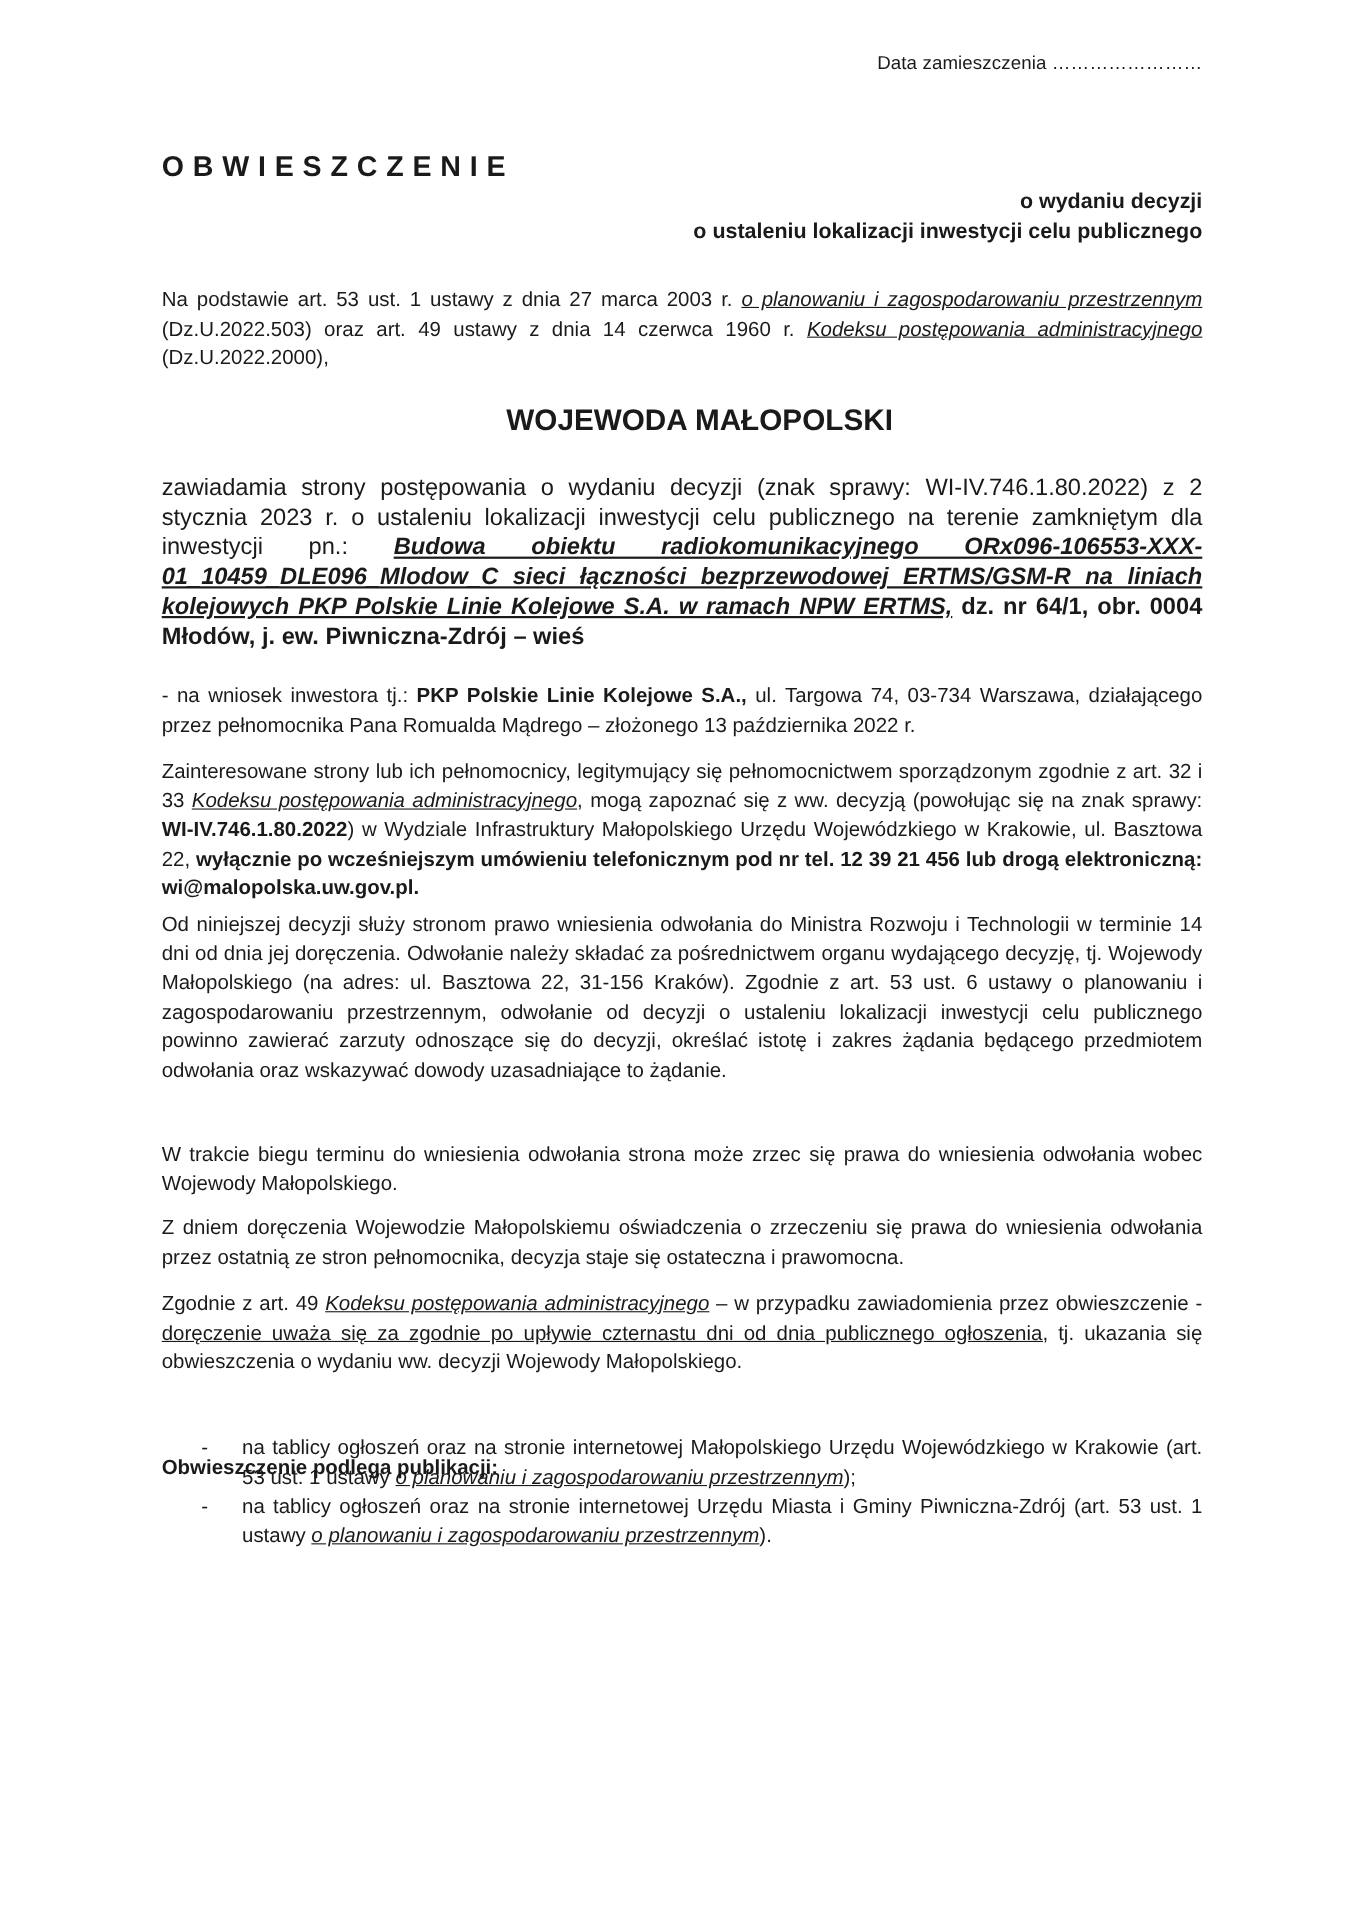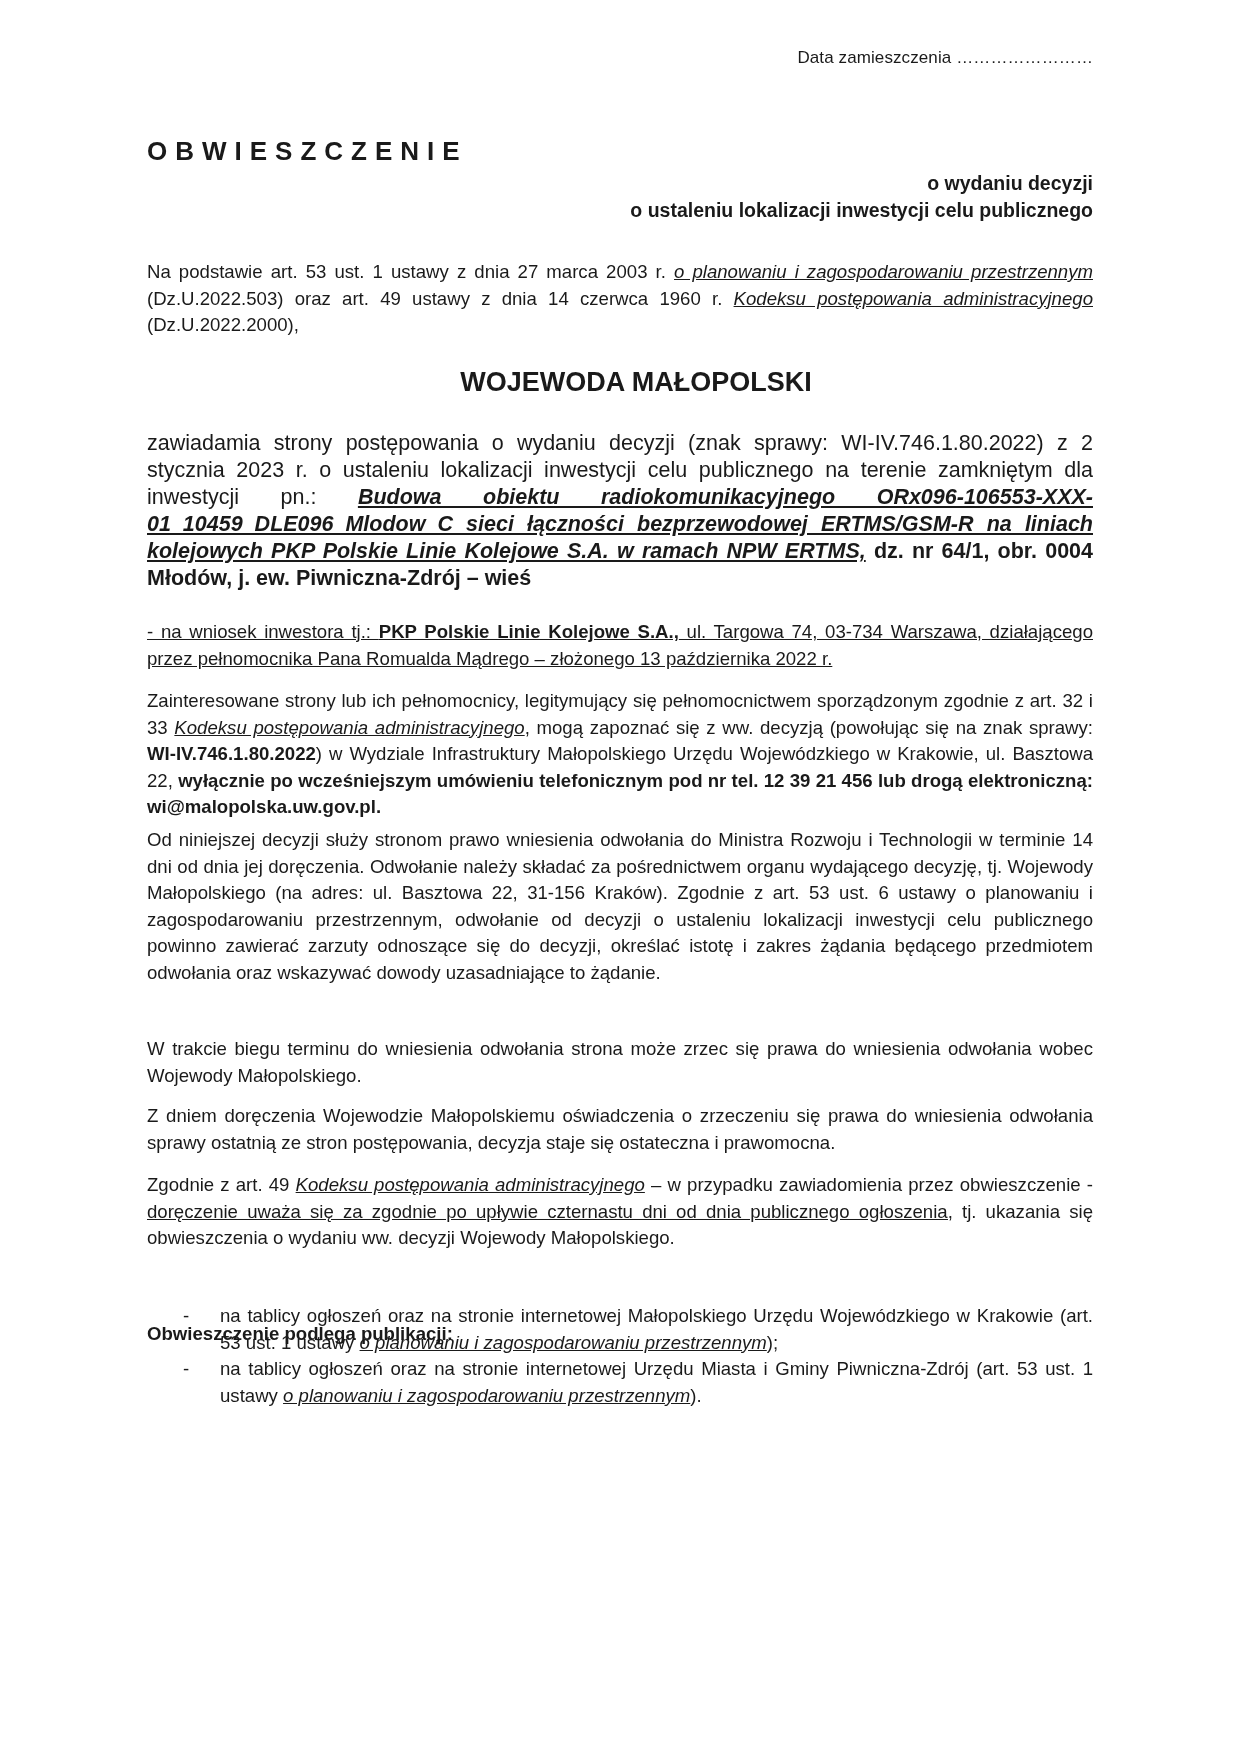--- a/index.html
+++ b/index.html
@@ -51,33 +51,33 @@
   <p class="para legal-basis" style="margin:0;">
     <span>Na podstawie art. 53 ust. 1 ustawy z dnia 27 marca 2003 r. </span><i>o planowaniu i zagospodarowaniu przestrzennym</i><span> (Dz.U.2022.503) oraz art. 49 ustawy z dnia 14 czerwca 1960 r. </span><i>Kodeksu postępowania administracyjnego</i><span> (Dz.U.2022.2000),</span>
   </p>
 
   <div class="authority">WOJEWODA MAŁOPOLSKI</div>
 
   <p class="para notice" style="margin:0;">
     <span>zawiadamia strony postępowania o wydaniu decyzji (znak sprawy: WI-IV.746.1.80.2022) z 2 stycznia 2023 r. o ustaleniu lokalizacji inwestycji celu publicznego na terenie zamkniętym dla inwestycji pn.: </span><b><i>Budowa obiektu radiokomunikacyjnego ORx096-106553-XXX-01_10459_DLE096_Mlodow_C sieci łączności bezprzewodowej ERTMS/GSM-R na liniach kolejowych PKP Polskie Linie Kolejowe S.A. w ramach NPW ERTMS,</i></b><b> dz. nr 64/1, obr. 0004 Młodów, j. ew. Piwniczna-Zdrój – wieś</b>
   </p>
 
-  <p class="para applicant" style="margin:0;text-decoration:underline;">
+  <p class="para applicant" style="margin:0;">
     <span>- na wniosek inwestora tj.: </span><b>PKP Polskie Linie Kolejowe S.A.,</b><span> ul. Targowa 74, 03-734 Warszawa, działającego przez pełnomocnika Pana Romualda Mądrego – złożonego 13 października 2022 r.</span>
   </p>
 
   <p class="para parties" style="margin:0;">
     <span>Zainteresowane strony lub ich pełnomocnicy, legitymujący się pełnomocnictwem sporządzonym zgodnie z art. 32 i 33 </span><i>Kodeksu postępowania administracyjnego</i><span>, mogą zapoznać się z ww. decyzją (powołując się na znak sprawy: </span><b>WI-IV.746.1.80.2022</b><span>) w Wydziale Infrastruktury Małopolskiego Urzędu Wojewódzkiego w Krakowie, ul. Basztowa 22, </span><b>wyłącznie po wcześniejszym umówieniu telefonicznym  pod nr tel. 12 39 21 456 lub drogą elektroniczną: wi@malopolska.uw.gov.pl.</b>
   </p>
 
   <p class="para appeal" style="margin:0;">Od niniejszej decyzji służy stronom prawo wniesienia odwołania do Ministra Rozwoju i Technologii w terminie 14 dni od dnia jej doręczenia. Odwołanie należy składać za pośrednictwem organu wydającego decyzję, tj. Wojewody Małopolskiego (na adres: ul. Basztowa 22, 31-156 Kraków). Zgodnie z art. 53 ust. 6 ustawy o planowaniu i zagospodarowaniu przestrzennym, odwołanie od decyzji o ustaleniu lokalizacji inwestycji celu publicznego powinno zawierać zarzuty odnoszące się do decyzji, określać istotę i zakres żądania będącego przedmiotem odwołania oraz wskazywać dowody uzasadniające to żądanie.</p>
 
   <p class="para waiver" style="margin:0;">W trakcie biegu terminu do wniesienia odwołania strona może zrzec się prawa do wniesienia odwołania wobec Wojewody Małopolskiego.</p>
 
-  <p class="para finality" style="margin:0;">Z dniem doręczenia Wojewodzie Małopolskiemu oświadczenia o zrzeczeniu się prawa do wniesienia odwołania sprawy ostatnią ze stron postępowania, decyzja staje się ostateczna i prawomocna.</p>
+  <p class="para finality" style="margin:0;">Z dniem doręczenia Wojewodzie Małopolskiemu oświadczenia o zrzeczeniu się prawa do wniesienia odwołania przez ostatnią ze stron pełnomocnika, decyzja staje się ostateczna i prawomocna.</p>
 
   <p class="para delivery" style="margin:0;">
     <span>Zgodnie z art. 49 </span><i>Kodeksu postępowania administracyjnego</i><span> – w przypadku zawiadomienia przez obwieszczenie - </span><u>doręczenie uważa się za zgodnie po upływie czternastu dni od dnia publicznego ogłoszenia,</u><span> tj. ukazania się obwieszczenia o wydaniu ww. decyzji Wojewody Małopolskiego.</span>
   </p>
 
   <p class="para publication-intro" style="margin:0;">Obwieszczenie podlega publikacji:</p>
 
   <ul class="pub-list">
     <li>
       <span class="dash">-</span>

